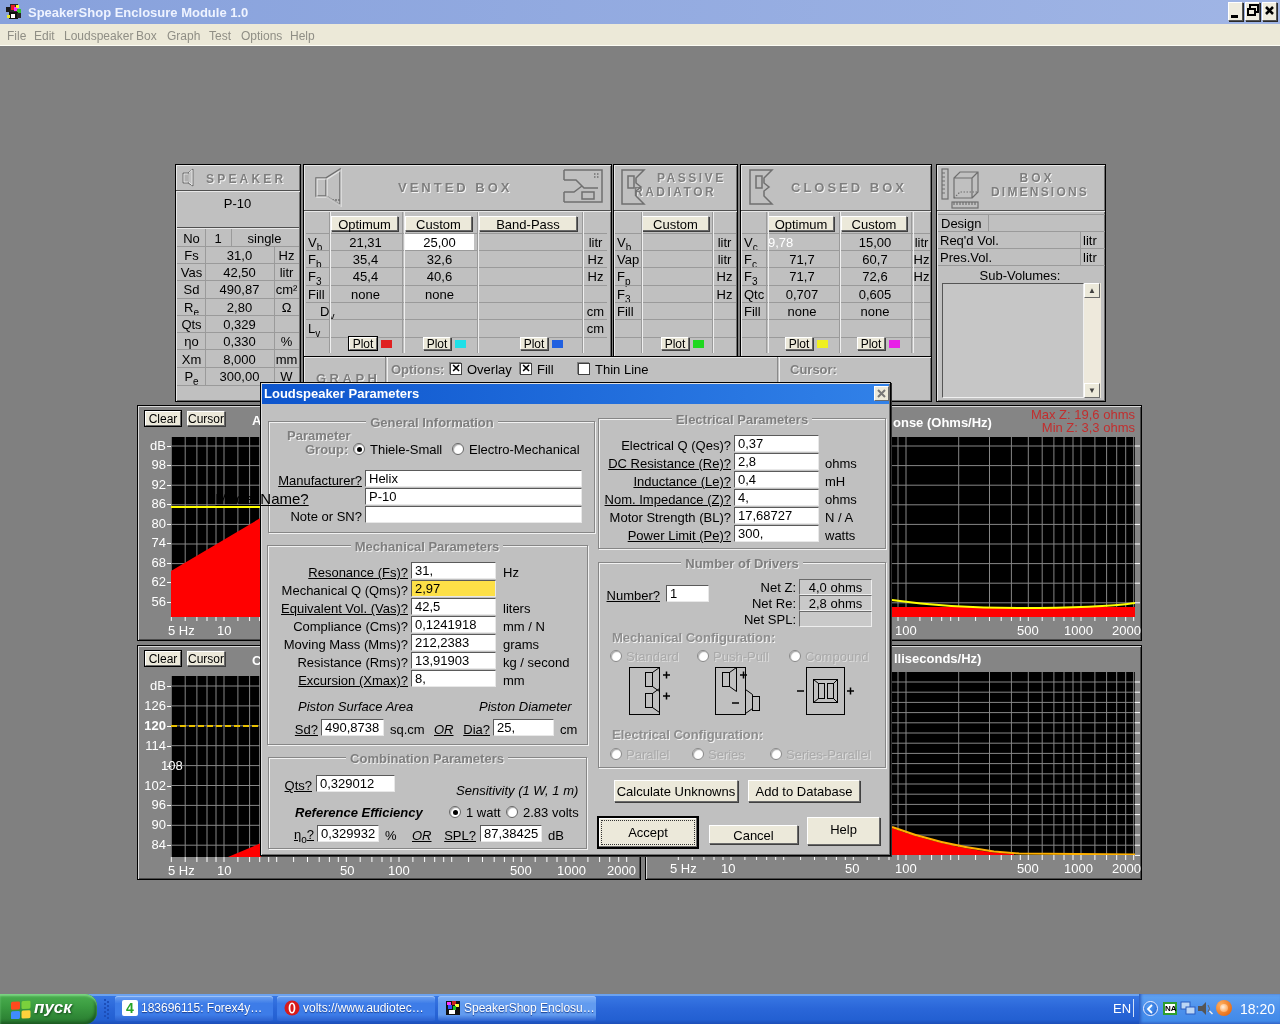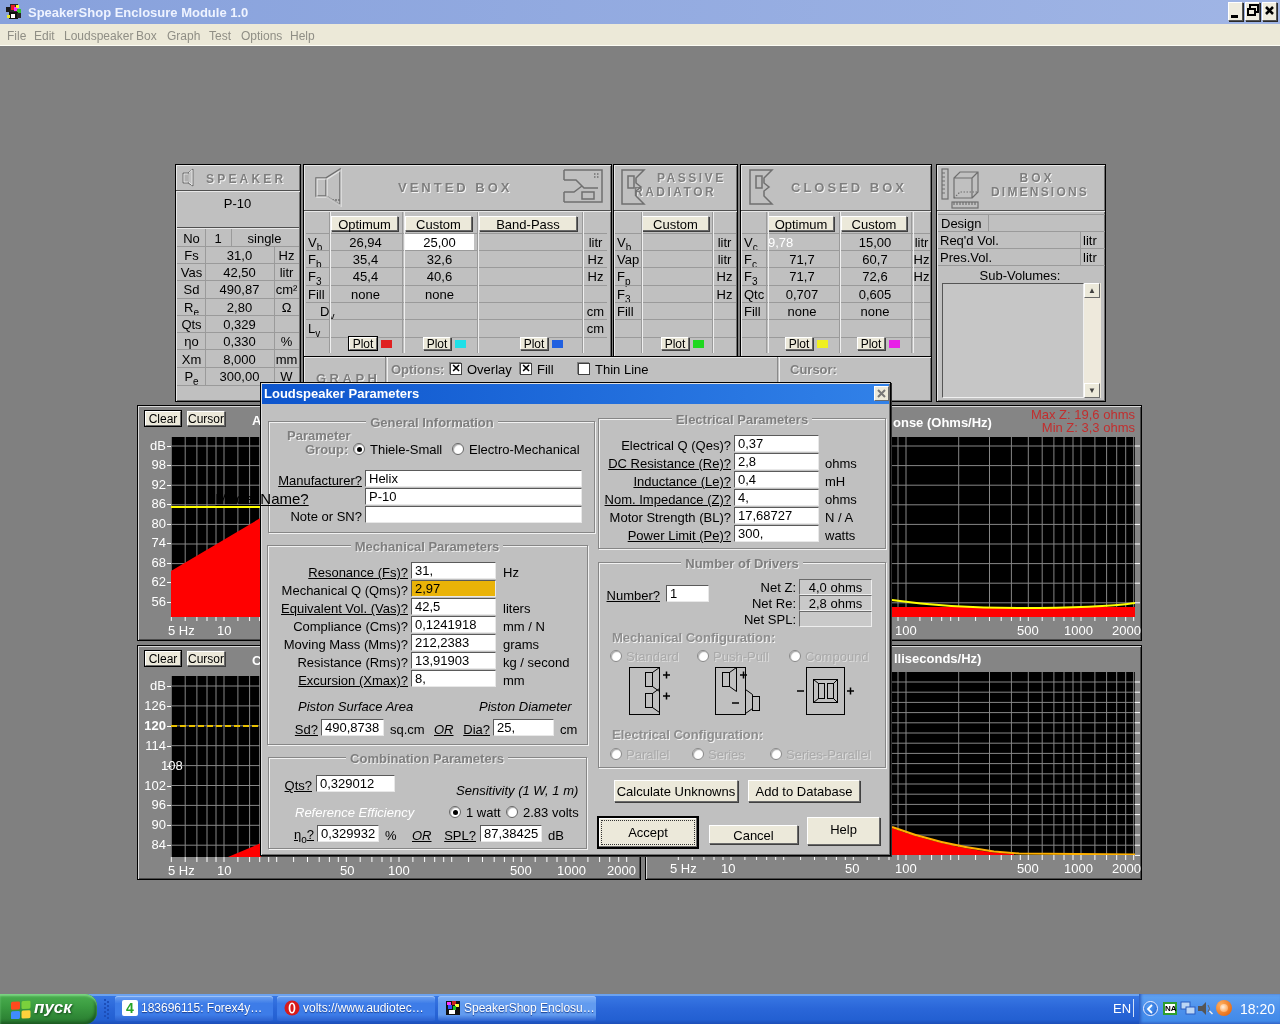--- a/index.html
+++ b/index.html
@@ -113,21 +113,21 @@
       <path d="M4 26 h10 l8 -6"></path>
       <rect x="22" y="26" width="12" height="7"></rect>
       <path d="M34 8 h6 M34 11 h6" stroke-dasharray="1.5,1.5"></path>
     </g>
   </svg>
 <div style="position:absolute;left:331px;top:216px;width:67px;height:15px;background:#ece9da;border:1px solid;border-color:#fff #6a6a6a #6a6a6a #fff;box-shadow:1px 1px 0 #404040;text-align:center;font-size:13px;line-height:15px;color:#000;white-space:nowrap;">Optimum</div>
 <div style="position:absolute;left:405px;top:216px;width:67px;height:15px;background:#ece9da;border:1px solid;border-color:#fff #6a6a6a #6a6a6a #fff;box-shadow:1px 1px 0 #404040;text-align:center;font-size:13px;line-height:15px;color:#000;white-space:nowrap;">Custom</div>
 <div style="position:absolute;left:479px;top:216px;width:98px;height:15px;background:#ece9da;border:1px solid;border-color:#fff #6a6a6a #6a6a6a #fff;box-shadow:1px 1px 0 #404040;text-align:center;font-size:13px;line-height:15px;color:#000;white-space:nowrap;">Band-Pass</div>
 <div style="position:absolute;left:405px;top:234px;width:69px;height:17px;background:#fff;"></div>
 <div style="position:absolute;left:306px;top:235.0px;font-size:13px;color:#000;font-weight:normal;white-space:nowrap;line-height:15px;width:22px;text-align:left;padding-left:2px;">V<sub style="font-size:10px">b</sub></div>
-<div style="position:absolute;left:331px;top:235.0px;font-size:13px;color:#000;font-weight:normal;white-space:nowrap;line-height:15px;width:69px;text-align:center;">26,94</div>
+<div style="position:absolute;left:331px;top:235.0px;font-size:13px;color:#000;font-weight:normal;white-space:nowrap;line-height:15px;width:69px;text-align:center;">21,31</div>
 <div style="position:absolute;left:405px;top:235.0px;font-size:13px;color:#000;font-weight:normal;white-space:nowrap;line-height:15px;width:69px;text-align:center;">25,00</div>
 <div style="position:absolute;left:584px;top:235.0px;font-size:13px;color:#000;font-weight:normal;white-space:nowrap;line-height:15px;width:23px;text-align:center;">litr</div>
 <div style="position:absolute;left:306px;top:233.0px;width:301px;height:1px;background:#9a9a9a;"></div>
 <div style="position:absolute;left:306px;top:252.2px;font-size:13px;color:#000;font-weight:normal;white-space:nowrap;line-height:15px;width:22px;text-align:left;padding-left:2px;">F<sub style="font-size:10px">b</sub></div>
 <div style="position:absolute;left:331px;top:252.2px;font-size:13px;color:#000;font-weight:normal;white-space:nowrap;line-height:15px;width:69px;text-align:center;">35,4</div>
 <div style="position:absolute;left:405px;top:252.2px;font-size:13px;color:#000;font-weight:normal;white-space:nowrap;line-height:15px;width:69px;text-align:center;">32,6</div>
 <div style="position:absolute;left:584px;top:252.2px;font-size:13px;color:#000;font-weight:normal;white-space:nowrap;line-height:15px;width:23px;text-align:center;">Hz</div>
 <div style="position:absolute;left:306px;top:250.2px;width:301px;height:1px;background:#9a9a9a;"></div>
 <div style="position:absolute;left:306px;top:269.4px;font-size:13px;color:#000;font-weight:normal;white-space:nowrap;line-height:15px;width:22px;text-align:left;padding-left:2px;">F<sub style="font-size:10px">3</sub></div>
 <div style="position:absolute;left:331px;top:269.4px;font-size:13px;color:#000;font-weight:normal;white-space:nowrap;line-height:15px;width:69px;text-align:center;">45,4</div>
@@ -830,21 +830,21 @@
 <div style="position:absolute;left:162px;top:491px;width:200px;text-align:center;font-size:15px;color:#000;white-space:nowrap;text-decoration:underline;line-height:15px;">Model Name?</div>
 <div style="position:absolute;left:365px;top:488px;width:217px;height:17px;background:#fff;border:1px solid;border-color:#5a5a5a #e8e8e8 #e8e8e8 #5a5a5a;font-size:13px;line-height:15px;padding-left:3px;color:#000;white-space:nowrap;">P-10</div>
 <div style="position:absolute;left:162px;top:509px;width:200px;text-align:right;font-size:13px;color:#000;white-space:nowrap;line-height:15px;">Note or SN?</div>
 <div style="position:absolute;left:365px;top:506px;width:217px;height:17px;background:#fff;border:1px solid;border-color:#5a5a5a #e8e8e8 #e8e8e8 #5a5a5a;font-size:13px;line-height:15px;padding-left:3px;color:#000;white-space:nowrap;"></div>
 <div style="position:absolute;left:267px;top:545px;width:321px;height:200px;border:1px solid #868686;box-shadow:1px 1px 0 #f2f2f2, inset 1px 1px 0 #f2f2f2;"></div>
 <div style="position:absolute;left:277px;top:539px;width:300px;text-align:center;font-size:13px;font-weight:bold;color:#7e7e7e;text-shadow:1px 1px 0 #eee;background:transparent;white-space:nowrap;"><span style="background:#C0C0C0;padding:0 4px;">Mechanical Parameters</span></div>
 <div style="position:absolute;left:208px;top:565px;width:200px;text-align:right;font-size:13px;color:#000;white-space:nowrap;text-decoration:underline;line-height:15px;">Resonance (Fs)?</div>
 <div style="position:absolute;left:411px;top:562px;width:85px;height:17px;background:#fff;border:1px solid;border-color:#5a5a5a #e8e8e8 #e8e8e8 #5a5a5a;font-size:13px;line-height:15px;padding-left:3px;color:#000;white-space:nowrap;">31,</div>
 <div style="position:absolute;left:503px;top:565px;font-size:13px;color:#000;font-weight:normal;white-space:nowrap;line-height:15px;">Hz</div>
 <div style="position:absolute;left:208px;top:583px;width:200px;text-align:right;font-size:13px;color:#000;white-space:nowrap;line-height:15px;">Mechanical Q (Qms)?</div>
-<div style="position:absolute;left:411px;top:580px;width:85px;height:17px;background:#eab308;border:1px solid;border-color:#5a5a5a #e8e8e8 #e8e8e8 #5a5a5a;font-size:13px;line-height:15px;padding-left:3px;color:#000;white-space:nowrap;">2,97</div>
+<div style="position:absolute;left:411px;top:580px;width:85px;height:17px;background:#fde047;border:1px solid;border-color:#5a5a5a #e8e8e8 #e8e8e8 #5a5a5a;font-size:13px;line-height:15px;padding-left:3px;color:#000;white-space:nowrap;">2,97</div>
 <div style="position:absolute;left:208px;top:601px;width:200px;text-align:right;font-size:13px;color:#000;white-space:nowrap;text-decoration:underline;line-height:15px;">Equivalent Vol. (Vas)?</div>
 <div style="position:absolute;left:411px;top:598px;width:85px;height:17px;background:#fff;border:1px solid;border-color:#5a5a5a #e8e8e8 #e8e8e8 #5a5a5a;font-size:13px;line-height:15px;padding-left:3px;color:#000;white-space:nowrap;">42,5</div>
 <div style="position:absolute;left:503px;top:601px;font-size:13px;color:#000;font-weight:normal;white-space:nowrap;line-height:15px;">liters</div>
 <div style="position:absolute;left:208px;top:619px;width:200px;text-align:right;font-size:13px;color:#000;white-space:nowrap;line-height:15px;">Compliance (Cms)?</div>
 <div style="position:absolute;left:411px;top:616px;width:85px;height:17px;background:#fff;border:1px solid;border-color:#5a5a5a #e8e8e8 #e8e8e8 #5a5a5a;font-size:13px;line-height:15px;padding-left:3px;color:#000;white-space:nowrap;">0,1241918</div>
 <div style="position:absolute;left:503px;top:619px;font-size:13px;color:#000;font-weight:normal;white-space:nowrap;line-height:15px;">mm / N</div>
 <div style="position:absolute;left:208px;top:637px;width:200px;text-align:right;font-size:13px;color:#000;white-space:nowrap;line-height:15px;">Moving Mass (Mms)?</div>
 <div style="position:absolute;left:411px;top:634px;width:85px;height:17px;background:#fff;border:1px solid;border-color:#5a5a5a #e8e8e8 #e8e8e8 #5a5a5a;font-size:13px;line-height:15px;padding-left:3px;color:#000;white-space:nowrap;">212,2383</div>
 <div style="position:absolute;left:503px;top:637px;font-size:13px;color:#000;font-weight:normal;white-space:nowrap;line-height:15px;">grams</div>
 <div style="position:absolute;left:208px;top:655px;width:200px;text-align:right;font-size:13px;color:#000;white-space:nowrap;line-height:15px;">Resistance (Rms)?</div>
@@ -860,21 +860,21 @@
 <div style="position:absolute;left:390px;top:722px;font-size:13px;color:#000;font-weight:normal;white-space:nowrap;line-height:15px;">sq.cm</div>
 <div style="position:absolute;left:434px;top:722px;font-size:13px;color:#000;font-weight:normal;white-space:nowrap;line-height:15px;"><i><u>OR</u></i></div>
 <div style="position:absolute;left:290px;top:722px;width:200px;text-align:right;font-size:13px;color:#000;white-space:nowrap;text-decoration:underline;line-height:15px;">Dia?</div>
 <div style="position:absolute;left:493px;top:719px;width:61px;height:17px;background:#fff;border:1px solid;border-color:#5a5a5a #e8e8e8 #e8e8e8 #5a5a5a;font-size:13px;line-height:15px;padding-left:3px;color:#000;white-space:nowrap;">25,</div>
 <div style="position:absolute;left:560px;top:722px;font-size:13px;color:#000;font-weight:normal;white-space:nowrap;line-height:15px;">cm</div>
 <div style="position:absolute;left:268px;top:757px;width:319px;height:92px;border:1px solid #868686;box-shadow:1px 1px 0 #f2f2f2, inset 1px 1px 0 #f2f2f2;"></div>
 <div style="position:absolute;left:277px;top:751px;width:300px;text-align:center;font-size:13px;font-weight:bold;color:#7e7e7e;text-shadow:1px 1px 0 #eee;background:transparent;white-space:nowrap;"><span style="background:#C0C0C0;padding:0 4px;">Combination Parameters</span></div>
 <div style="position:absolute;left:112px;top:778px;width:200px;text-align:right;font-size:13px;color:#000;white-space:nowrap;text-decoration:underline;line-height:15px;">Qts?</div>
 <div style="position:absolute;left:316px;top:775px;width:79px;height:17px;background:#fff;border:1px solid;border-color:#5a5a5a #e8e8e8 #e8e8e8 #5a5a5a;font-size:13px;line-height:15px;padding-left:3px;color:#000;white-space:nowrap;">0,329012</div>
 <div style="position:absolute;left:456px;top:783px;font-size:13px;color:#000;font-weight:normal;white-space:nowrap;line-height:15px;"><i>Sensitivity (1 W, 1 m)</i></div>
-<div style="position:absolute;left:295px;top:805px;font-size:13px;color:#ffffff;font-weight:normal;white-space:nowrap;line-height:15px;"><i>Reference Efficiency</i></div>
+<div style="position:absolute;left:295px;top:805px;font-size:13px;color:#000000;font-weight:bold;white-space:nowrap;line-height:15px;"><i>Reference Efficiency</i></div>
 <div style="position:absolute;left:449px;top:806px;width:12px;height:12px;border-radius:50%;background:#fff;border:1px solid #666;box-shadow:inset 1px 1px 1px #aaa;"></div>
 <div style="position:absolute;left:453px;top:810px;width:5px;height:5px;border-radius:50%;background:#000;"></div>
 <div style="position:absolute;left:466px;top:805px;font-size:13px;color:#000;font-weight:normal;white-space:nowrap;line-height:15px;">1 watt</div>
 <div style="position:absolute;left:506px;top:806px;width:12px;height:12px;border-radius:50%;background:#fff;border:1px solid #666;box-shadow:inset 1px 1px 1px #aaa;"></div>
 <div style="position:absolute;left:523px;top:805px;font-size:13px;color:#000;font-weight:normal;white-space:nowrap;line-height:15px;">2.83 volts</div>
 <div style="position:absolute;left:292px;top:827px;width:22px;text-align:right;font-size:13px;color:#000;text-decoration:underline;line-height:15px;">η<sub style="font-size:10px">o</sub>?</div>
 <div style="position:absolute;left:317px;top:825px;width:62px;height:17px;background:#fff;border:1px solid;border-color:#5a5a5a #e8e8e8 #e8e8e8 #5a5a5a;font-size:13px;line-height:15px;padding-left:3px;color:#000;white-space:nowrap;">0,329932</div>
 <div style="position:absolute;left:385px;top:828px;font-size:13px;color:#000;font-weight:normal;white-space:nowrap;line-height:15px;">%</div>
 <div style="position:absolute;left:412px;top:828px;font-size:13px;color:#000;font-weight:normal;white-space:nowrap;line-height:15px;"><i><u>OR</u></i></div>
 <div style="position:absolute;left:276px;top:828px;width:200px;text-align:right;font-size:13px;color:#000;white-space:nowrap;text-decoration:underline;line-height:15px;">SPL?</div>

